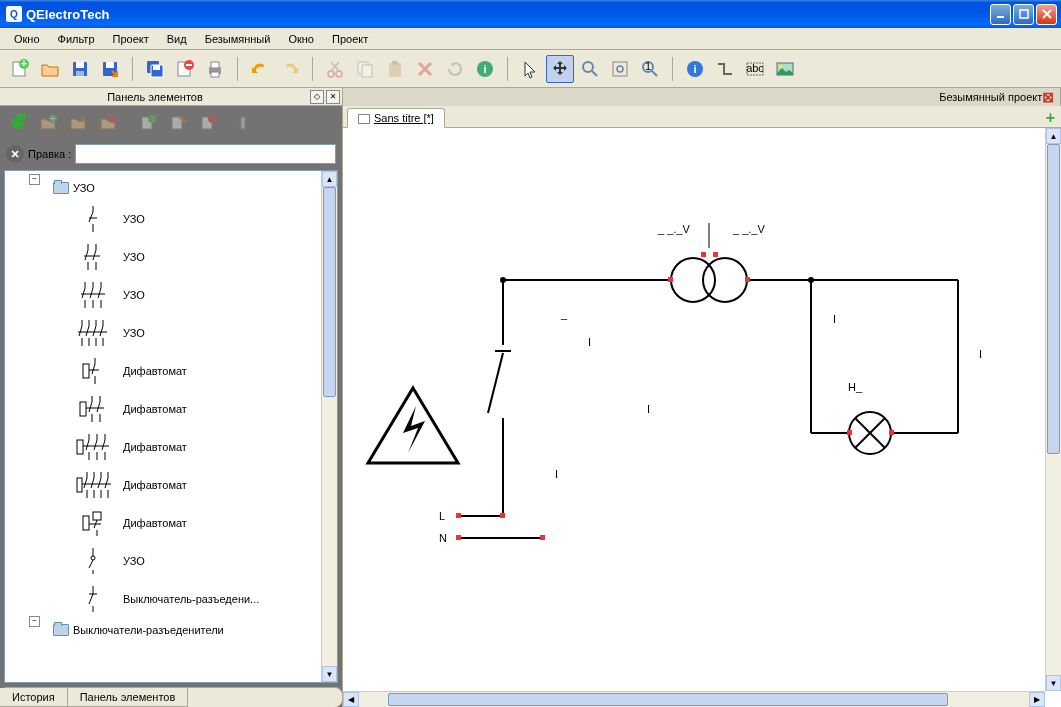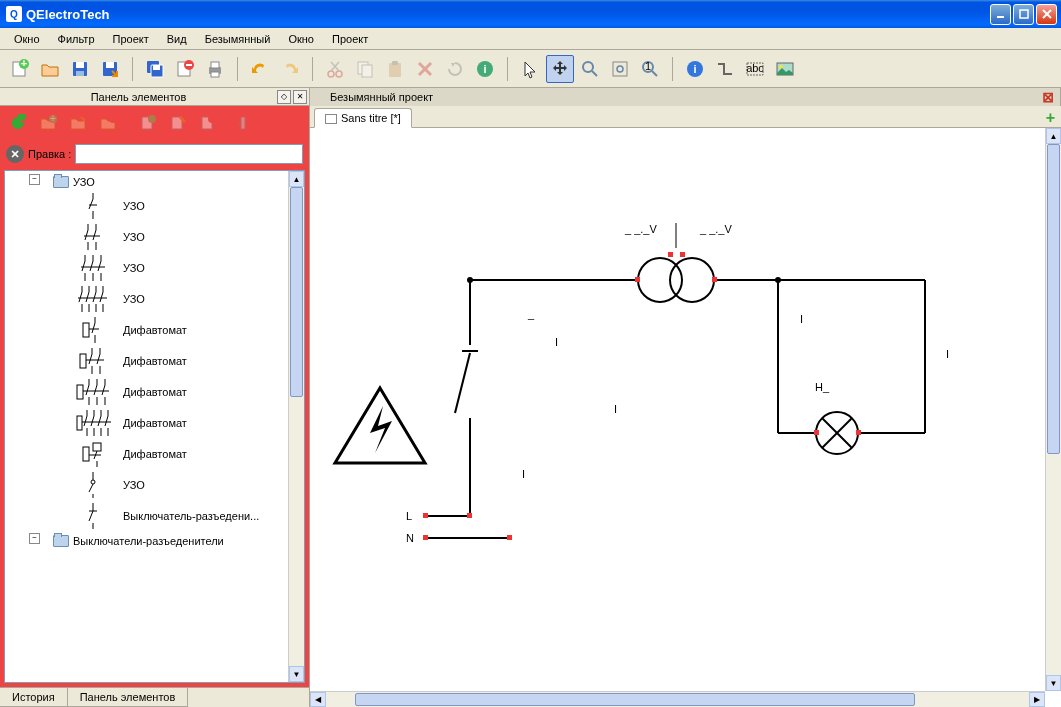--- a/index.html
+++ b/index.html
@@ -23,62 +23,62 @@
   .tool-group { display: flex; gap: 2px; }
   .tool-sep { width: 1px; height: 24px; background: #aca899; margin: 0 4px; }
   .tool-btn { width: 28px; height: 28px; border: 1px solid transparent; border-radius: 2px; display: flex; align-items: center; justify-content: center; cursor: pointer; font-size: 16px; }
   .tool-btn.disabled { opacity: 0.4; cursor: default; }
   .tool-btn.selected { border-color: #316ac5; background: #c1d2ee; }
   
   
   .main-body { display: flex; height: calc(707px - 28px - 22px - 38px); }
   
   
-  .panel { width: 310px; background: #ef4444; display: flex; flex-direction: column; border-right: 1px solid #aca899; }
+  .panel { width: 343px; background: #737373; display: flex; flex-direction: column; border-right: 1px solid #aca899; }
   .panel-header { height: 18px; background: #ece9d8; display: flex; align-items: center; border-bottom: 1px solid #aca899; }
   .panel-title { flex: 1; text-align: center; }
   .panel-ctrl { width: 14px; height: 14px; border: 1px solid #888; margin-right: 2px; display:flex; align-items:center; justify-content:center; font-size:8px; cursor:pointer; background:#f4f3ee;}
   
   .panel-toolbar { height: 34px; display: flex; align-items: center; padding: 2px 4px; gap: 2px; }
   .panel-tool-btn { width: 28px; height: 28px; border: 1px solid transparent; border-radius: 2px; display: flex; align-items: center; justify-content: center; cursor: pointer; font-size: 16px; }
   .panel-tool-btn.disabled { opacity: 0.4; }
   
   .filter-row { display: flex; align-items: center; padding: 4px 6px; gap: 4px; }
   .filter-clear { width: 18px; height: 18px; background: #666; color: white; border-radius: 9px; display:flex; align-items:center; justify-content:center; font-weight:bold; cursor:pointer; font-size:11px; }
   .filter-input { flex: 1; border: 1px solid #7f9db9; height: 20px; padding: 0 4px; }
   
   .tree { flex: 1; background: white; border: 1px solid #7f9db9; margin: 2px 4px 4px 4px; overflow: auto; position:relative; }
   .tree-scrollbar { position:absolute; right:0; top:0; bottom:0; width:16px; background:#f1efe2; border-left:1px solid #ccc; }
   .tree-thumb { position:absolute; top:0; left:1px; right:1px; height:210px; background:#c6d5f1; border:1px solid #7e98c8; border-radius:2px; }
   .tree-arrow { position:absolute; left:0; right:0; height:16px; background:#dbe5f7; border:1px solid #b0c4e8; display:flex; align-items:center; justify-content:center; font-size:8px; }
   .tree-arrow.up { top:0; }
   .tree-arrow.down { bottom:0; }
   
-  .tree-row { display: flex; align-items: center; min-height: 30px; padding: 4px 0 1px 40px; position:relative; cursor:pointer; }
+  .tree-row { display: flex; align-items: center; min-height: 30px; padding: 11px 0 1px 40px; position:relative; cursor:pointer; }
   .tree-row.folder { padding-left: 36px; min-height:18px; }
   .tree-row.folder::before { content:""; position:absolute; left:24px; top:3px; width:9px; height:9px; border:1px solid #888; background:white; font-size:8px; line-height:7px; text-align:center; }
   .tree-row.folder.expanded::before { content:"−"; }
   .folder-icon { width:16px; height:12px; background:#bdd4ec; border:1px solid #6b8fb3; margin-right:4px; border-radius:1px; position:relative; }
   .folder-icon::before { content:""; position:absolute; top:-3px; left:0; width:6px; height:3px; background:#bdd4ec; border:1px solid #6b8fb3; border-bottom:none; }
   .tree-icon { width:36px; height:26px; margin-right:12px; display:flex; align-items:center; justify-content:center; }
   .tree-label { }
   
-  .panel-tabs { display: flex; background: #ece9d8; border-top: 1px solid #aca899; }
+  .panel-tabs { display: flex; background: #ece9d8; border-top: 1px solid #aca899; border-radius: 7px; }
   .panel-tab { padding: 3px 12px; border: 1px solid #aca899; border-top:none; background: #ece9d8; cursor: pointer; margin-right:-1px; }
   .panel-tab:first-child { border-left:none; }
   
   
   .canvas-area { flex: 1; display: flex; flex-direction: column; background: #ece9d8; }
   .project-tabs { height: 18px; display: flex; }
   .project-tab { flex: 1; display: flex; align-items: center; background: #dcd8c8; border-right:1px solid #aca899; padding: 0 6px; }
-  .project-tab .label { flex:1; text-align:left; }
+  .project-tab .label { flex:1; text-align:right; }
   .project-close { color: #c83828; font-size: 14px; cursor:pointer; margin-left:auto; font-weight:bold; }
   
   .sheet-tabs { height: 22px; background: #ece9d8; display: flex; align-items: flex-end; padding: 0 4px; position:relative; border-bottom: 1px solid #aca899;}
-  .sheet-tab { padding: 3px 10px; border: 1px solid #aca899; border-bottom-color:white; background: white; border-radius: 3px 3px 0 0; cursor:pointer; display:flex; align-items:flex-end; gap:4px; position:relative; bottom:-1px; }
+  .sheet-tab { padding: 3px 10px; border: 1px solid #aca899; border-bottom-color:white; background: white; border-radius: 3px 3px 0 0; cursor:pointer; display:flex; align-items:flex-end; gap:4px; position:relative; bottom:-1px;text-decoration:underline; }
   .sheet-add { position:absolute; right:6px; top:3px; color:#3a3; font-size:16px; font-weight:bold; cursor:pointer; }
   .sheet-icon { display:inline-block; width:12px; height:10px; border:1px solid #888; background:white; }
   
   .canvas-wrap { flex: 1; position: relative; background: white; }
   .canvas-scroll-v { position:absolute; right:0; top:0; bottom:16px; width:16px; background:#f1efe2; border-left:1px solid #ccc; }
   .canvas-scroll-v .thumb { position:absolute; top:16px; left:1px; right:1px; height:310px; background:#c6d5f1; border:1px solid #7e98c8; border-radius:2px; }
   .canvas-scroll-h { position:absolute; left:0; right:16px; bottom:0; height:16px; background:#f1efe2; border-top:1px solid #ccc; }
   .canvas-scroll-h .thumb { position:absolute; left:45px; top:1px; bottom:1px; width:560px; background:#c6d5f1; border:1px solid #7e98c8; border-radius:2px; }
   .scroll-arrow { position:absolute; background:#dbe5f7; border:1px solid #b0c4e8; display:flex; align-items:center; justify-content:center; font-size:8px; }
   

